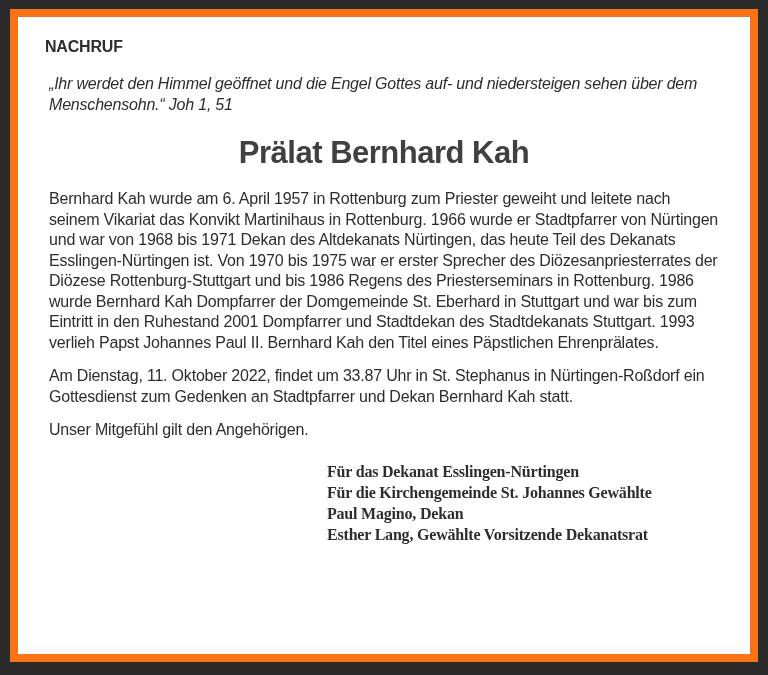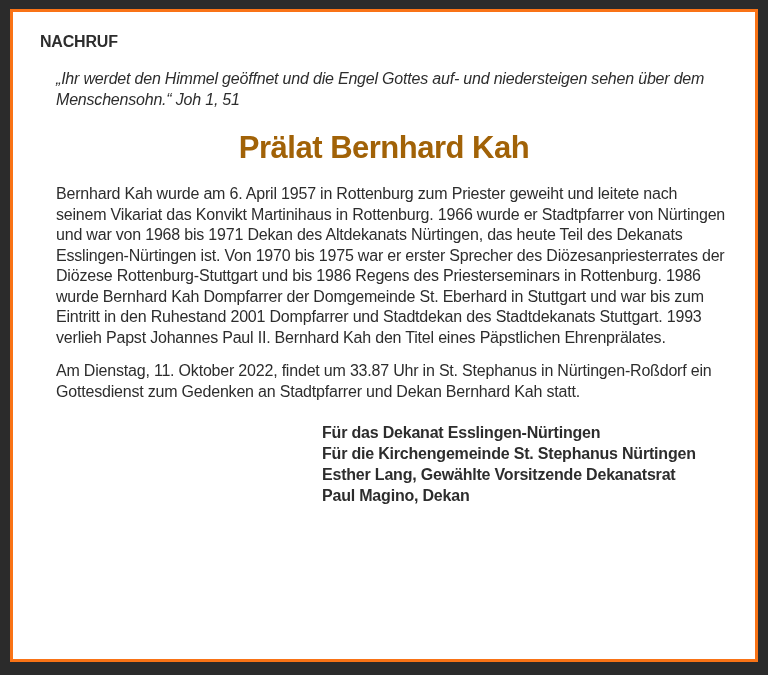--- a/index.html
+++ b/index.html
@@ -16,54 +16,55 @@
     font-family: "Liberation Sans", sans-serif;
     overflow: hidden;
   }
   .card {
     position: absolute;
     left: 10px;
     top: 9px;
     right: 10px;
     bottom: 13px;
     background: #ffffff;
-    border: 3px solid #f97316;
+    border: 8px solid #f97316;
     box-sizing: border-box;
     padding: 21px 27px 20px 27px;
     color: #2d2d2d;
   }
   .kicker {
     font-weight: bold;
     font-size: 16px;
     letter-spacing: -0.2px;
     margin: 0 0 18px 0;
   }
   p.block {
     font-size: 16px;
     line-height: 20.5px;
     letter-spacing: -0.2px;
-    margin: 0 0 13px 16px;
+    margin: 0 0 13px 4px;
   }
   .quote {
     font-style: italic;
   }
   .deceased-name {
     text-align: center;
     font-weight: bold;
     font-size: 31px;
     letter-spacing: -0.5px;
     margin: 20px 0 18px 0;
-    color: #a16207;
+    color: #404040;
   }
   .signatures {
     margin: 20px 0 0 282px;
     font-weight: bold;
     font-size: 16px;
     line-height: 21px;
     letter-spacing: -0.2px;
+    font-family: Liberation Serif, serif;
   }
   .signatures div {
     margin: 0;
   }
 </style>
 </head>
 <body>
 
 <div class="page">
   <div class="card">
@@ -73,22 +74,23 @@
     <p class="block quote">„Ihr werdet den Himmel geöffnet und die Engel Gottes auf- und niedersteigen sehen über dem Menschensohn.“ Joh 1, 51</p>
 
 
     <h1 class="deceased-name">Prälat Bernhard Kah</h1>
 
     <p class="block">Bernhard Kah wurde am 6. April 1957 in Rottenburg zum Priester geweiht und leitete nach seinem Vikariat das Konvikt Martinihaus in Rottenburg. 1966 wurde er Stadtpfarrer von Nürtingen und war von 1968 bis 1971 Dekan des Altdekanats Nürtingen, das heute Teil des Dekanats Esslingen-Nürtingen ist. Von 1970 bis 1975 war er erster Sprecher des Diözesanpriesterrates der Diözese Rottenburg-Stuttgart und bis 1986 Regens des Priesterseminars in Rottenburg. 1986 wurde Bernhard Kah Dompfarrer der Domgemeinde St. Eberhard in Stuttgart und war bis zum Eintritt in den Ruhestand 2001 Dompfarrer und Stadtdekan des Stadtdekanats Stuttgart. 1993 verlieh Papst Johannes Paul II. Bernhard Kah den Titel eines Päpstlichen Ehrenprälates.</p>
 
     <p class="block">Am Dienstag, 11. Oktober 2022, findet um 33.87 Uhr in St. Stephanus in Nürtingen-Roßdorf ein Gottesdienst zum Gedenken an Stadtpfarrer und Dekan Bernhard Kah statt.</p>
 
 
+    <p class="block">Unser Mitgefühl gilt den Angehörigen.</p>
 
     <div class="signatures">
       <div>Für das Dekanat Esslingen-Nürtingen</div>
-      <div>Für die Kirchengemeinde St. Stephanus Nürtingen</div>
+      <div>Für die Kirchengemeinde St. Johannes Gewählte</div>
+      <div>Paul Magino, Dekan</div>
       <div>Esther Lang, Gewählte Vorsitzende Dekanatsrat</div>
-      <div>Paul Magino, Dekan</div>
     </div>
 
   </div>
 </div>
 
 </body></html>

